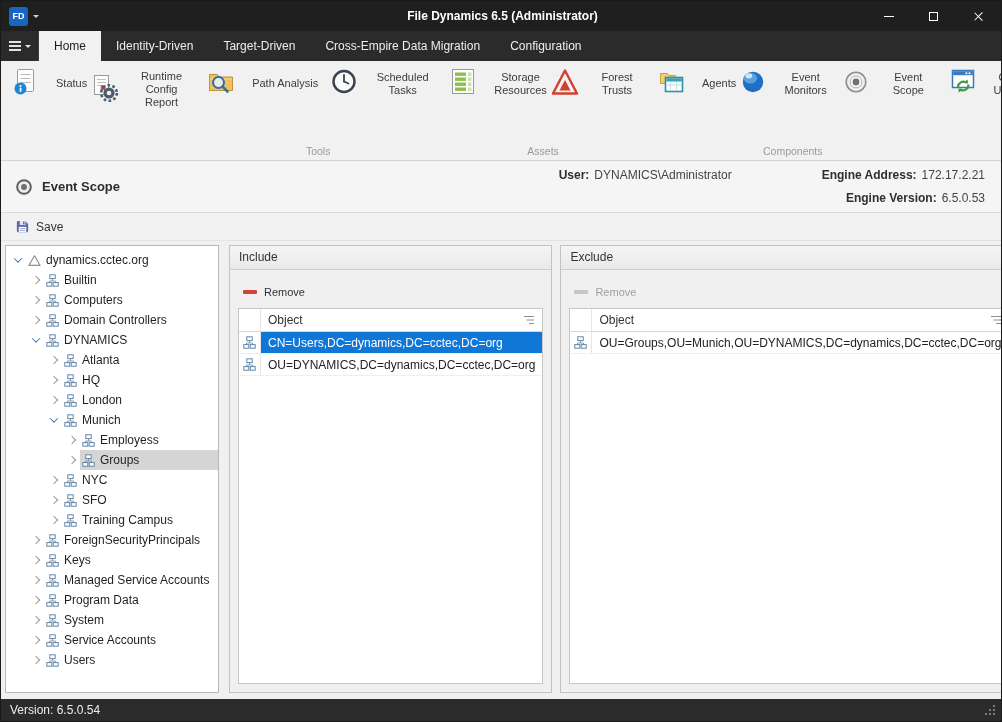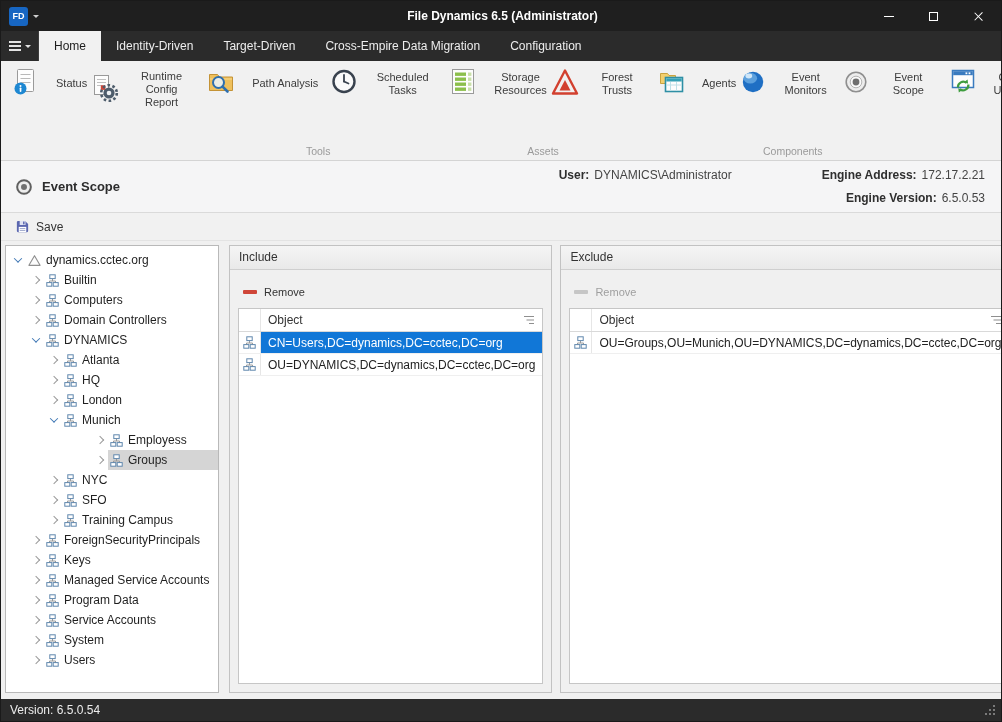--- a/index.html
+++ b/index.html
@@ -53,21 +53,21 @@
   
   .savebar { flex:0 0 28px; background:#f1f1f1; display:flex; align-items:center; padding:0 10px; border-bottom:1px solid #e3e3e3; }
   .save-btn { display:flex; align-items:flex-end; gap:6px; font-size:12px; color:#333; padding:2px 4px; }
 
   
   .content { flex:1; min-height:0; display:flex; gap:10px; padding:4px 4px 6px; background:#f0f0f0; }
 
   
   .tree-panel { flex:0 0 214px; background:#fff; border:1px solid #b9b9b9; padding-top:4px; overflow:hidden; }
   .trow { height:20px; display:flex; align-items:center; font-size:12px; color:#1f1f1f; }
-  .lvl0 { padding-left:4px; } .lvl1 { padding-left:22px; } .lvl2 { padding-left:40px; } .lvl3 { padding-left:58px;margin-left:28px; }
+  .lvl0 { padding-left:4px; } .lvl1 { padding-left:22px; } .lvl2 { padding-left:40px; } .lvl3 { padding-left:58px; }
   .chev { flex:0 0 16px; display:flex; align-items:center; justify-content:center; }
   .chev::after { content:""; display:block; width:5px; height:5px; border-right:1.3px solid #9a9a9a; border-bottom:1.3px solid #9a9a9a; transform:rotate(-45deg); }
   .expanded .chev::after { border-color:#3f77b4; transform:rotate(45deg) translate(-1px,-1px); }
   .rowbody { display:flex; align-items:center; gap:5px; flex:1; height:100%; padding-left:2px; }
   .trow.sel .rowbody { background:#d5d5d5; }
   .ticon { width:13px; height:13px; flex:0 0 13px; }
 
   
   .rightcol { flex:1; min-width:0; display:flex; flex-direction:row; gap:8px; }
   .panel { background:#f0f0f0; border:1px solid #c2c2c2; display:flex; flex-direction:column; }
@@ -485,30 +485,30 @@
             </svg>
             <span>Program Data</span>
           </span>
       </div>
       <div class="trow lvl1">
         <span class="chev"></span>
         <span class="rowbody">
             <svg class="ticon">
               <use href="#ico-org"></use>
             </svg>
+            <span>System</span>
+          </span>
+      </div>
+      <div class="trow lvl1">
+        <span class="chev"></span>
+        <span class="rowbody">
+            <svg class="ticon">
+              <use href="#ico-org"></use>
+            </svg>
             <span>Service Accounts</span>
-          </span>
-      </div>
-      <div class="trow lvl1">
-        <span class="chev"></span>
-        <span class="rowbody">
-            <svg class="ticon">
-              <use href="#ico-org"></use>
-            </svg>
-            <span>System</span>
           </span>
       </div>
       <div class="trow lvl1">
         <span class="chev"></span>
         <span class="rowbody">
             <svg class="ticon">
               <use href="#ico-org"></use>
             </svg>
             <span>Users</span>
           </span>

